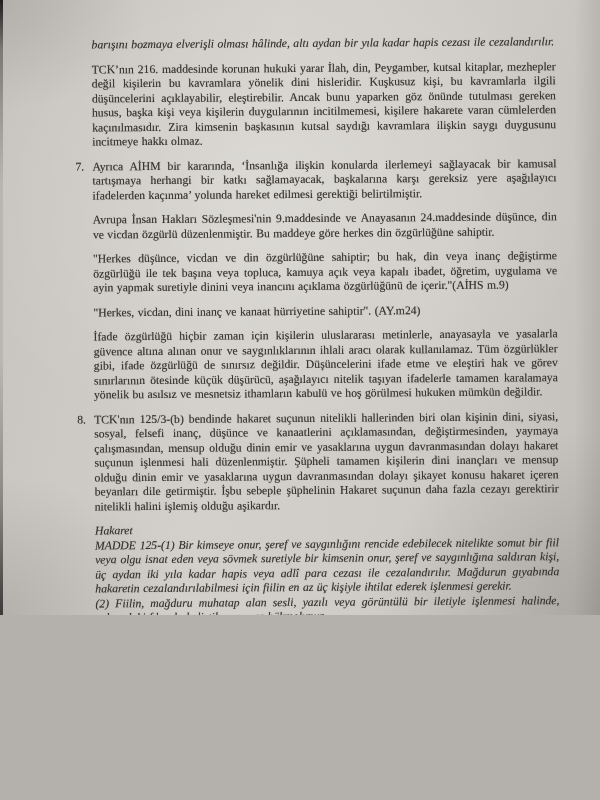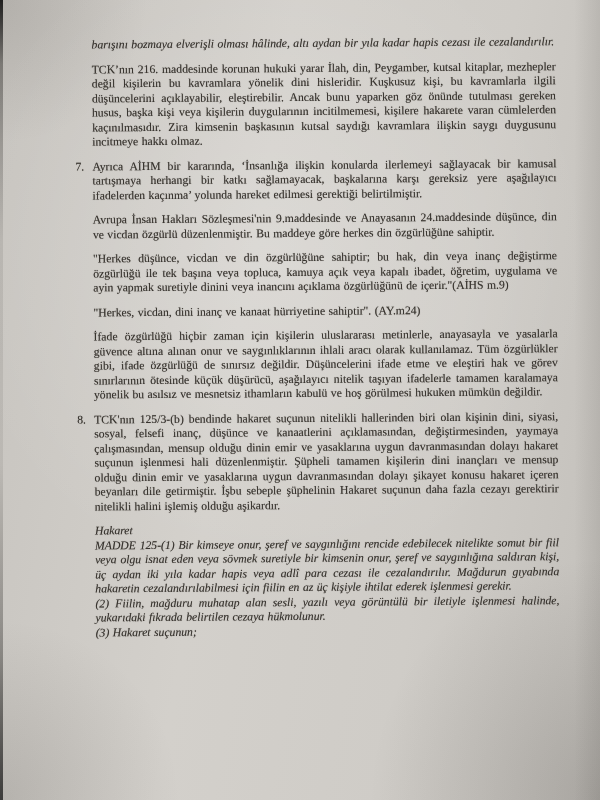--- a/index.html
+++ b/index.html
@@ -6,21 +6,21 @@
     margin: 0;
     padding: 0;
     width: 600px;
     height: 800px;
     overflow: hidden;
     background: #b4b1ac;
   }
   .photo {
     position: relative;
     width: 600px;
-    height: 800px;
+    height: 615px;
     overflow: hidden;
     background:
       radial-gradient(90% 70% at 45% 32%, rgba(255,255,255,0.20), rgba(255,255,255,0) 60%),
       radial-gradient(70% 55% at 100% 100%, rgba(40,36,32,0.17), rgba(0,0,0,0) 55%),
       radial-gradient(60% 45% at 0% 100%, rgba(40,36,32,0.14), rgba(0,0,0,0) 50%),
       radial-gradient(55% 40% at 0% 0%, rgba(40,36,32,0.12), rgba(0,0,0,0) 45%),
       linear-gradient(100deg, #c6c3be 0%, #d3d0cb 40%, #cfccc7 70%, #c2bfba 100%);
     text-decoration: underline;
   }
   

